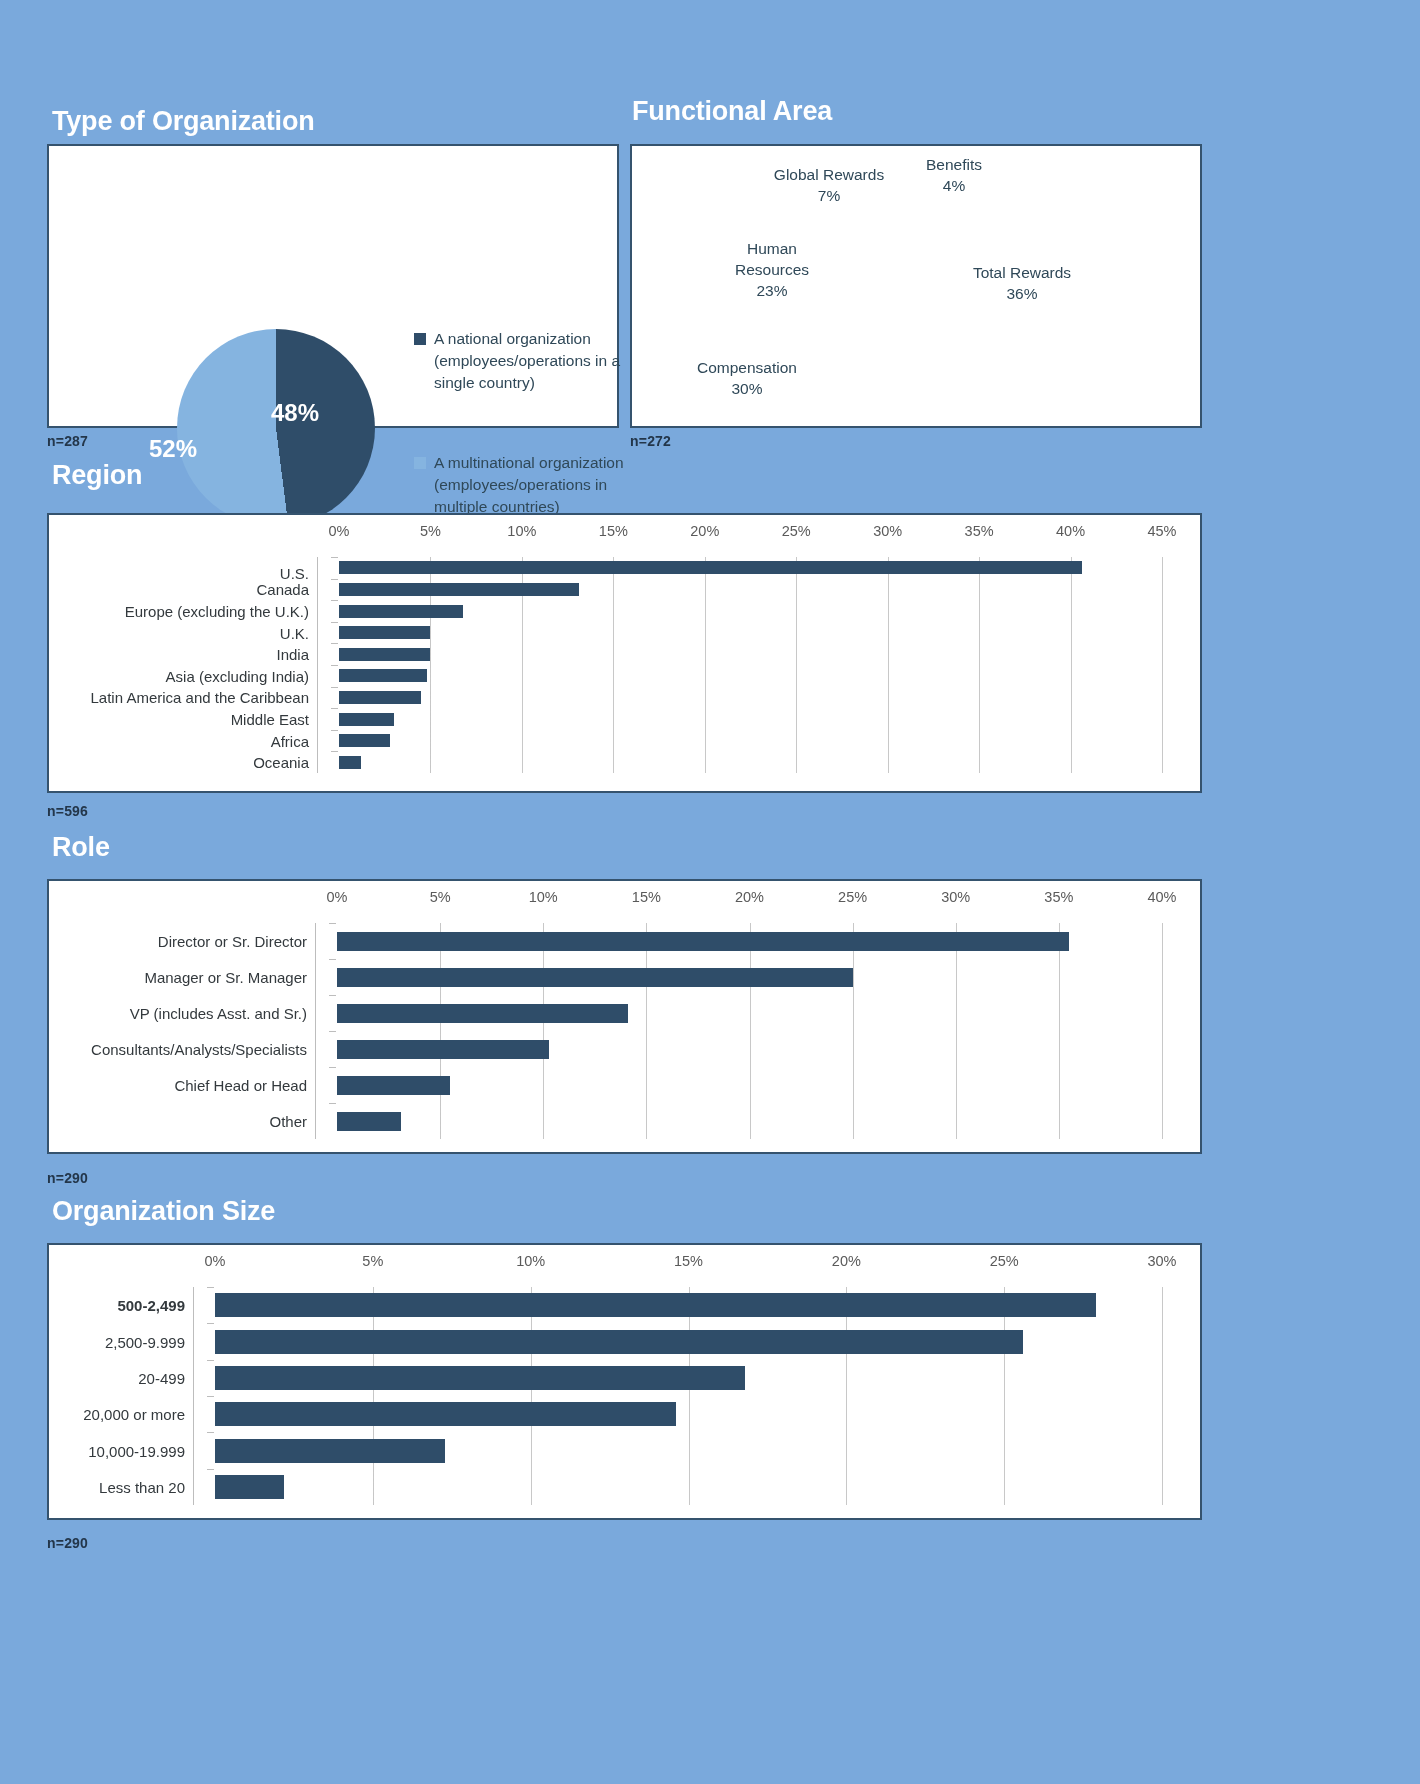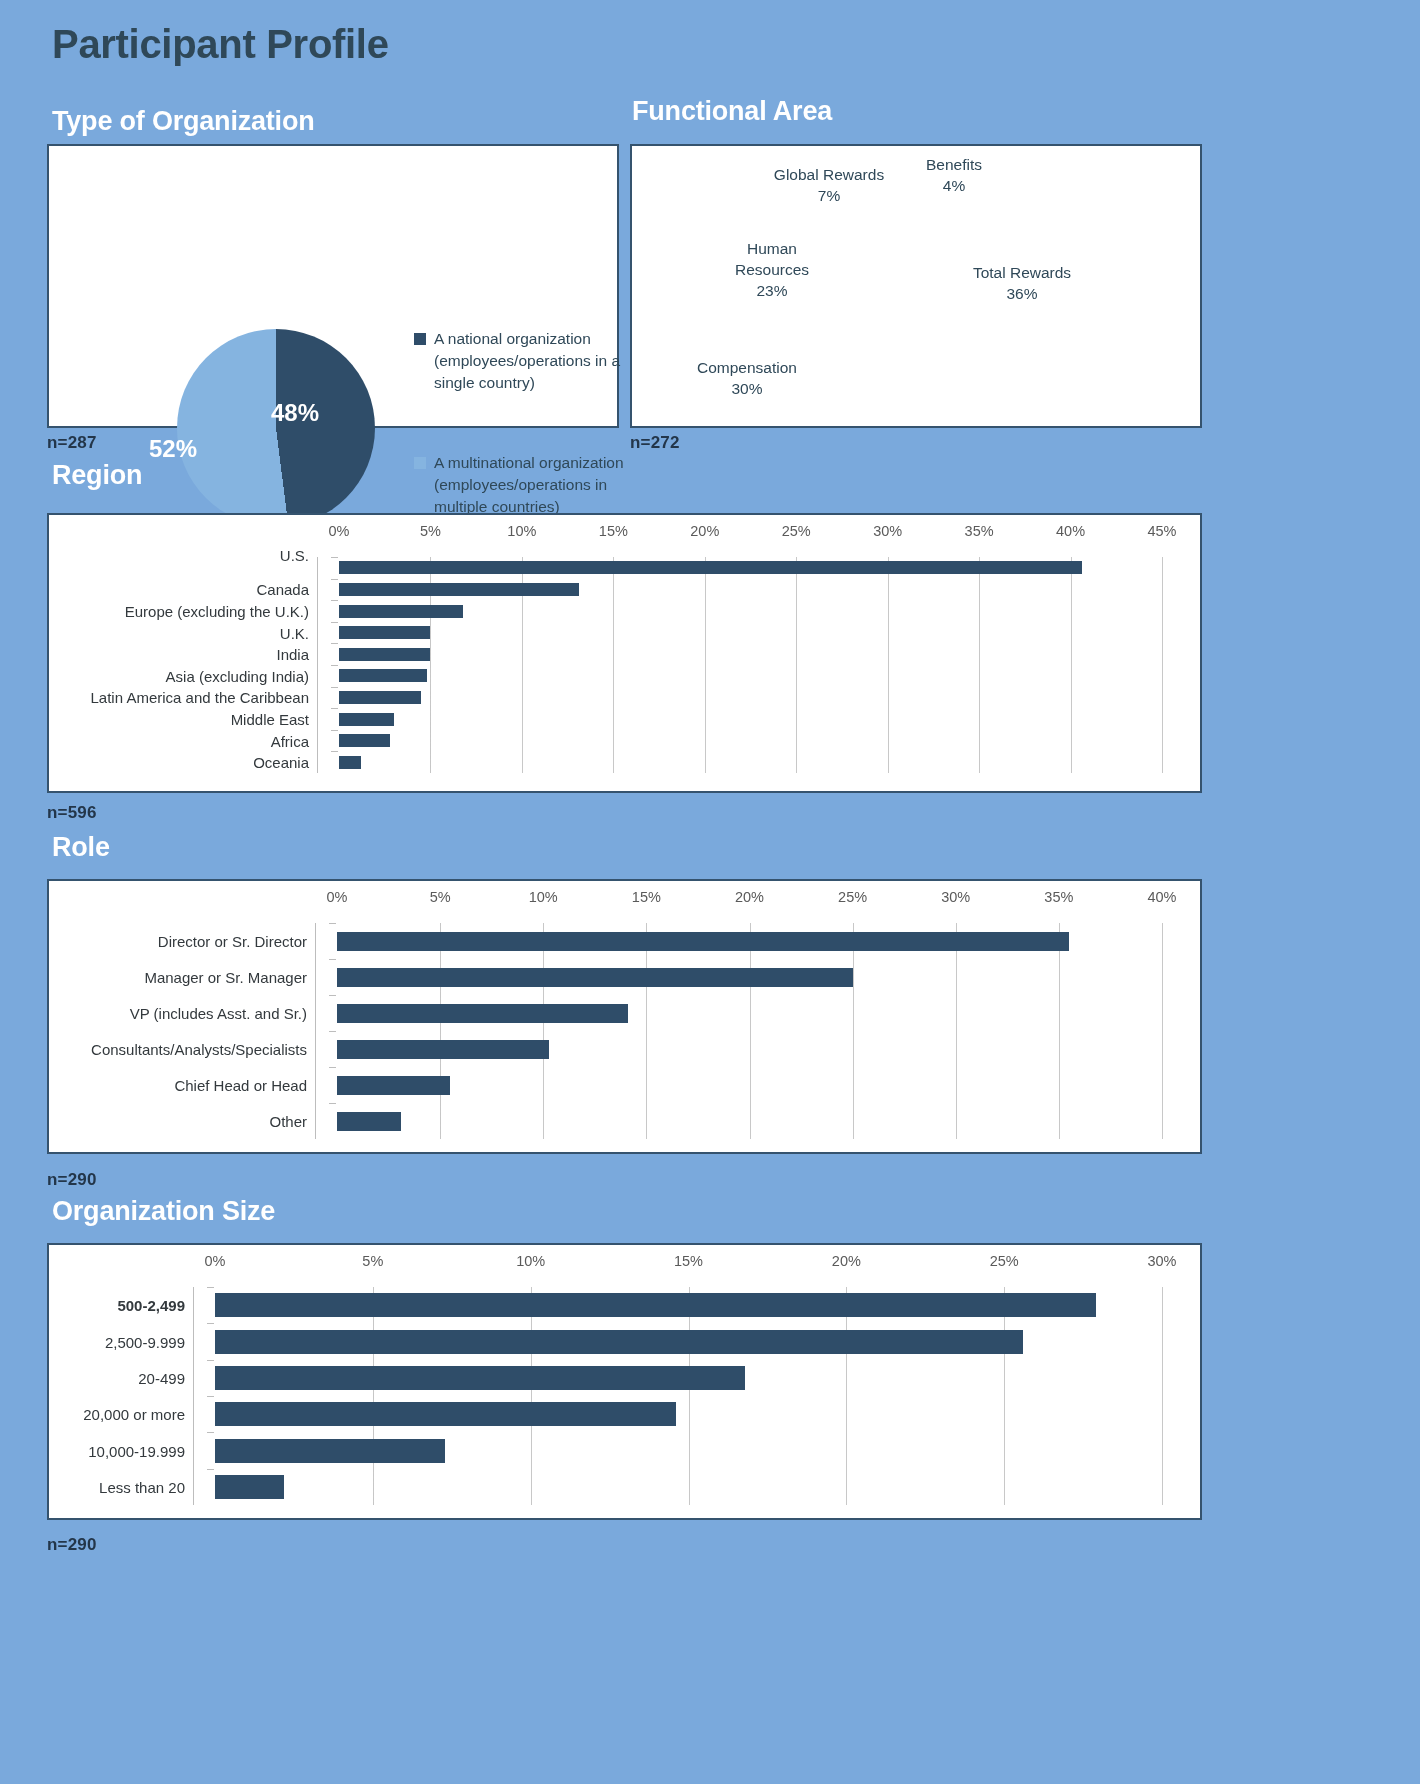--- a/index.html
+++ b/index.html
@@ -27,21 +27,21 @@
 
   .panel{
     position:absolute;
     background:#ffffff;
     border:2px solid #35536e;
     box-sizing:border-box;
   }
 
   .nlabel{
     position:absolute;
-    font-size:17px;font-weight:bold;color:#23364a;
+    font-size:14px;font-weight:bold;color:#23364a;
     letter-spacing:0.2px;
   }
 
   
   .pie1{
     position:absolute;left:128px;top:183px;width:198px;height:198px;border-radius:50%;
     background:conic-gradient(#2f4d69 0deg 172.8deg,#85b4e0 172.8deg 360deg);
   }
   .pie1-lbl{position:absolute;color:#ffffff;font-size:24px;font-weight:600;}
 
@@ -65,21 +65,20 @@
     position:absolute;font-size:15px;color:#33393d;
     text-align:right;white-space:nowrap;transform:translateY(-50%);
   }
   .bar{position:absolute;background:#2f4d69;}
 </style>
 </head>
 <body>
 
 <div class="page">
 
-  <div class="main-title">Participant Profile</div>
 
   <div class="section-title" style="left:52px;top:96px;margin-top:10px;">Type of Organization</div>
   <div class="panel" style="left:47px;top:144px;width:572px;height:284px;">
     <div class="pie1"></div>
     <div class="pie1-lbl" style="left:222px;top:253px;">48%</div>
     <div class="pie1-lbl" style="left:100px;top:289px;">52%</div>
 
     <div class="legend">
       <div class="legend-row">
         <span class="legend-sw" style="background:#2f4d69;"></span>
@@ -141,21 +140,21 @@
         <div class="gridline" style="left: 564.333px; top: 42px; height: 216px;"></div>
         <div class="gridline" style="left: 655.778px; top: 42px; height: 216px;"></div>
         <div class="gridline" style="left: 747.222px; top: 42px; height: 216px;"></div>
         <div class="gridline" style="left: 838.667px; top: 42px; height: 216px;"></div>
         <div class="gridline" style="left: 930.111px; top: 42px; height: 216px;"></div>
         <div class="gridline" style="left: 1021.56px; top: 42px; height: 216px;"></div>
         <div class="gridline" style="left: 1113px; top: 42px; height: 216px;"></div>
         <div class="axisline" style="left: 268px; top: 42px; height: 216px;"></div>
         <div class="tick" style="left: 282px; top: 42px;"></div>
         <div class="gridline dash" style="left: 381.444px; top: 42px; height: 21.6px;"></div>
-        <div class="catlbl" style="right: 891px; top: 40px;">U.S.</div>
+        <div class="catlbl" style="right: 891px; top: 58px;">U.S.</div>
         <div class="bar" style="left: 290px; top: 46.3px; height: 13px; width: 742.529px; background: rgb(47, 77, 105);"></div>
         <div class="tick" style="left: 282px; top: 63.6px;"></div>
         <div class="gridline dash" style="left: 381.444px; top: 63.6px; height: 21.6px;"></div>
         <div class="catlbl" style="right: 891px; top: 74.4px;">Canada</div>
         <div class="bar" style="left: 290px; top: 67.9px; height: 13px; width: 239.584px; background: rgb(47, 77, 105);"></div>
         <div class="tick" style="left: 282px; top: 85.2px;"></div>
         <div class="gridline dash" style="left: 381.444px; top: 85.2px; height: 21.6px;"></div>
         <div class="catlbl" style="right: 891px; top: 96px;">Europe (excluding the U.K.)</div>
         <div class="bar" style="left: 290px; top: 89.5px; height: 13px; width: 124.364px; background: rgb(47, 77, 105);"></div>
         <div class="tick" style="left: 282px; top: 106.8px;"></div>

